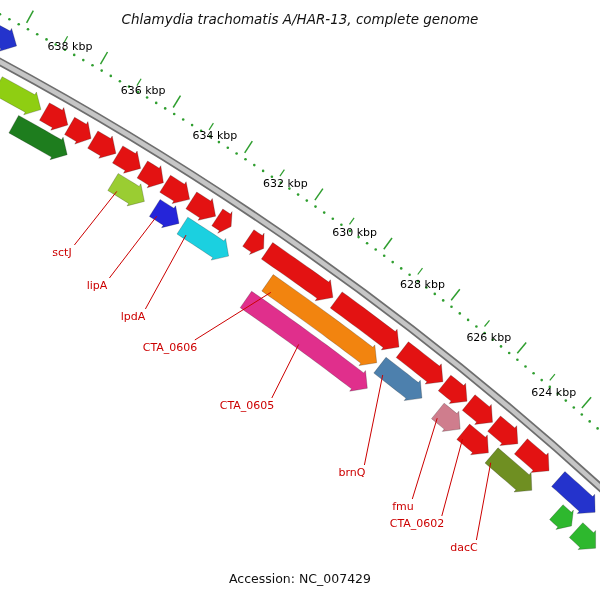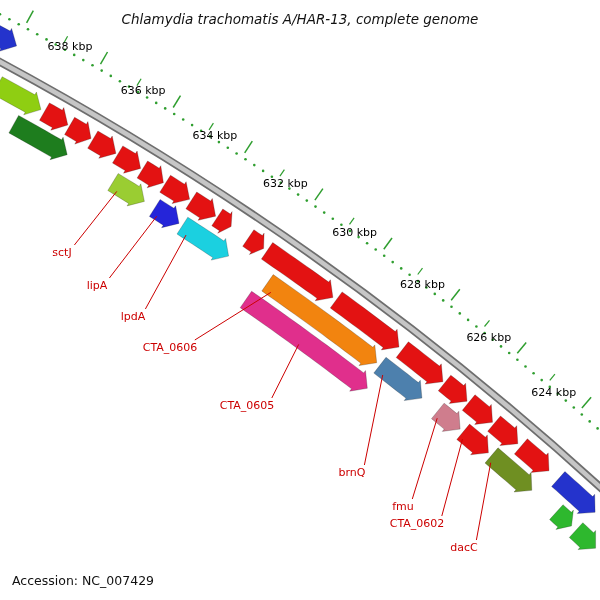--- a/index.html
+++ b/index.html
@@ -7,21 +7,21 @@
     width:600px;height:600px;position:relative;overflow:hidden;
     background:#ffffff;font-family:"DejaVu Sans",sans-serif;
   }
   .title{
     position:absolute;top:11px;left:0;width:600px;text-align:center;
     font-style:italic;font-size:13.5px;color:#111;
   }
   .statusbar{
     position:absolute;top:571px;left:12px;right:12px;height:18px;
     display:flex;justify-content:space-between;align-items:center;
-    font-size:12.5px;color:#111;
+    font-size:12.5px;color:#111;flex-direction:column;
   }
   svg{position:absolute;top:0;left:0;font-family:"DejaVu Sans",sans-serif;}
 </style>
 </head>
 <body>
 
 <div class="title">Chlamydia trachomatis A/HAR-13, complete genome</div>
 
 <svg id="map" width="600" height="600" viewBox="0 0 600 600">
     <circle cx="660.1" cy="485.3" r="1.3" fill="#2f9e2f"></circle>

